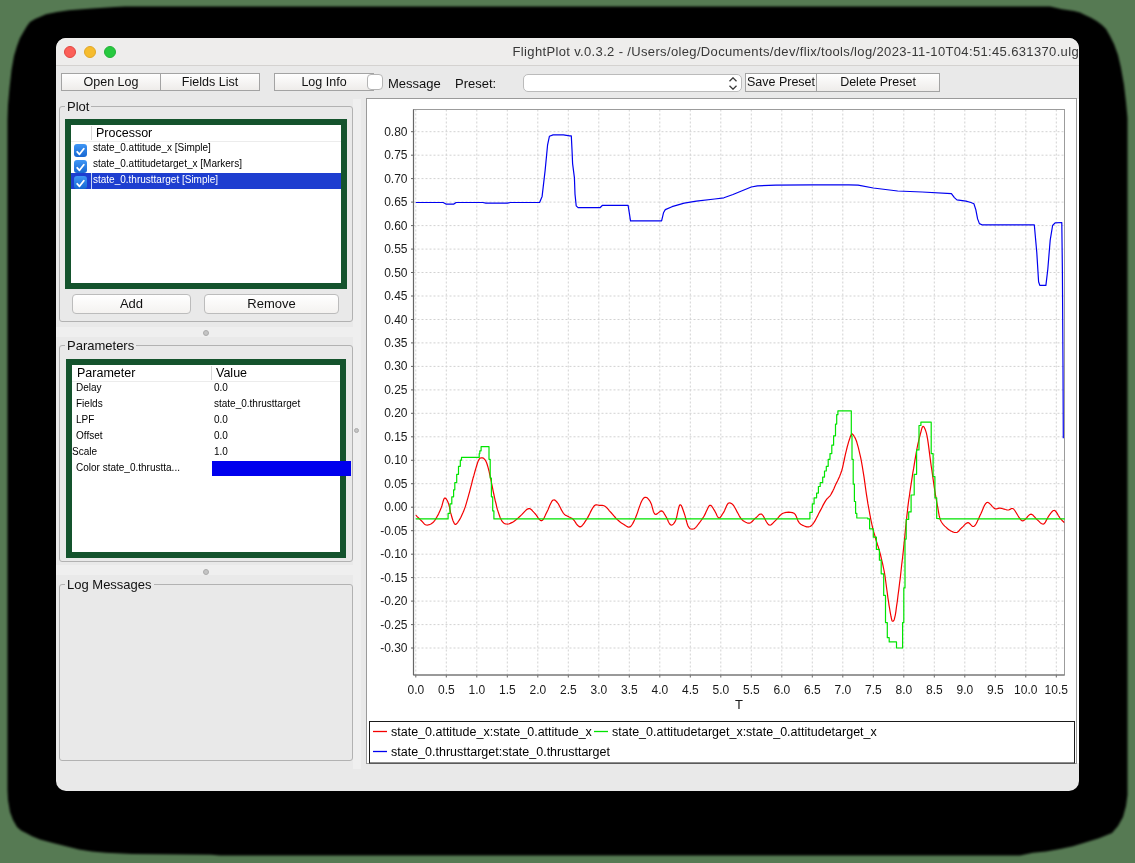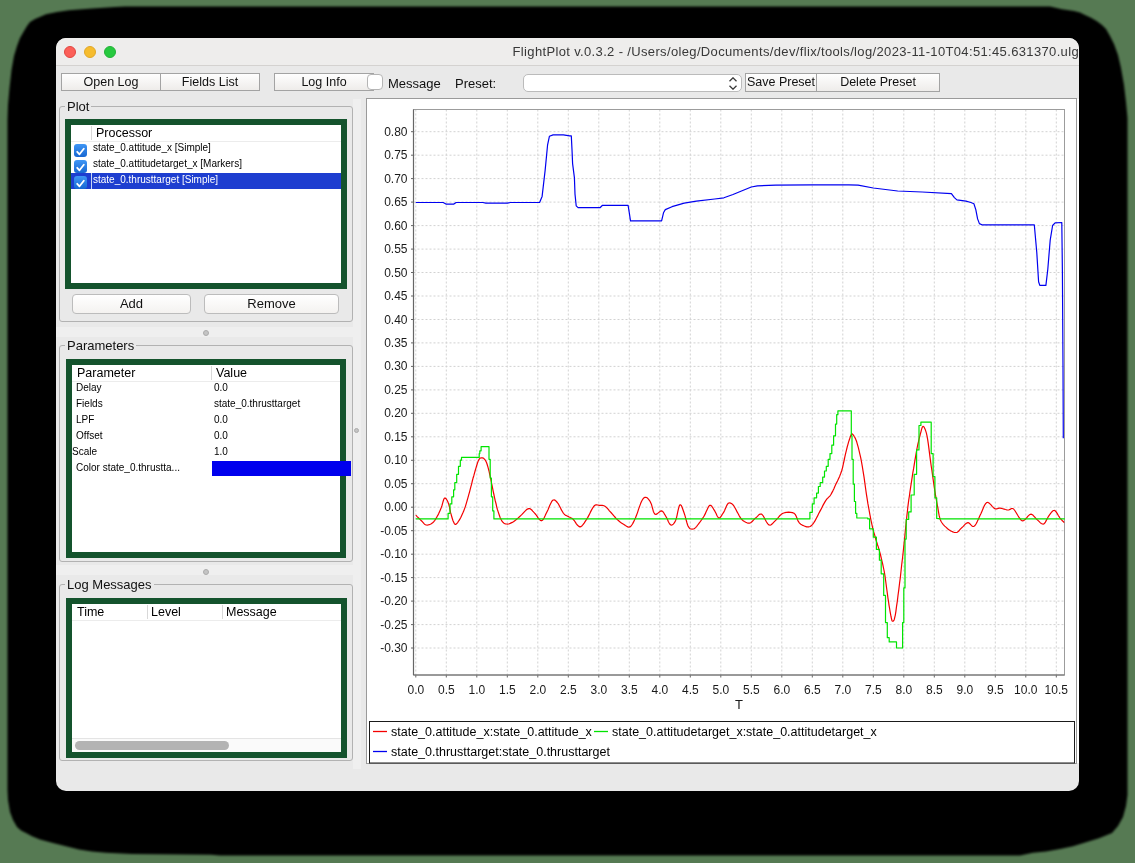--- a/index.html
+++ b/index.html
@@ -94,31 +94,20 @@
       <div class="cell" style="left:142px;top:65px">0.0</div>
     <div class="cell" style="left:0;top:81px">Scale</div>
       <div class="cell" style="left:142px;top:81px">1.0</div>
     <div class="cell" style="left:4px;top:97px">Color state_0.thrustta...</div>
     <div style="position:absolute;left:140px;top:96px;width:139px;height:15px;background:#0000ee"></div>
   </div>
   <div class="dot" style="left:147px;top:531px"></div>
 
   <div class="grp" style="top:546px;height:177px"></div>
   <div class="gt" style="left:9px;top:539px">Log Messages</div>
-  <div class="tbl" style="left:10px;top:560px;width:281px;height:160px">
-    <div class="vline" style="left:75px;height:14px"></div>
-    <div class="vline" style="left:150px;height:14px"></div>
-    <div class="th" style="left:5px">Time</div>
-    <div class="th" style="left:79px">Level</div>
-    <div class="th" style="left:154px">Message</div>
-    <div style="position:absolute;left:0;top:16px;width:100%;height:1px;background:#ececec"></div>
-    <div style="position:absolute;left:0;bottom:13px;width:100%;height:1px;background:#e4e4e4"></div>
-    <div style="position:absolute;left:0;bottom:0;width:100%;height:13px;background:#fafafa"></div>
-    <div style="position:absolute;left:3px;bottom:2px;width:154px;height:9px;border-radius:5px;background:#b3b3b3"></div>
-  </div>
   <div class="dot" style="left:298px;top:390px;width:5px;height:5px"></div>
   <svg width="718" height="667" style="position:absolute;left:305px;top:60px">
 <style>
 .gl{stroke:#d2d2d2;stroke-width:1;stroke-dasharray:2 2}
 .tick{stroke:#666;stroke-width:1}
 .al{font:12px "Liberation Sans",sans-serif;fill:#1a1a1a}
 .lt{font:12.5px "Liberation Sans",sans-serif;fill:#000}
 </style>
 <rect x="5.5" y="0.5" width="710" height="665" fill="#fff" stroke="#9a9a9a" stroke-width="1"></rect>
 <rect x="716" y="1" width="2" height="664" fill="#fff"></rect>

